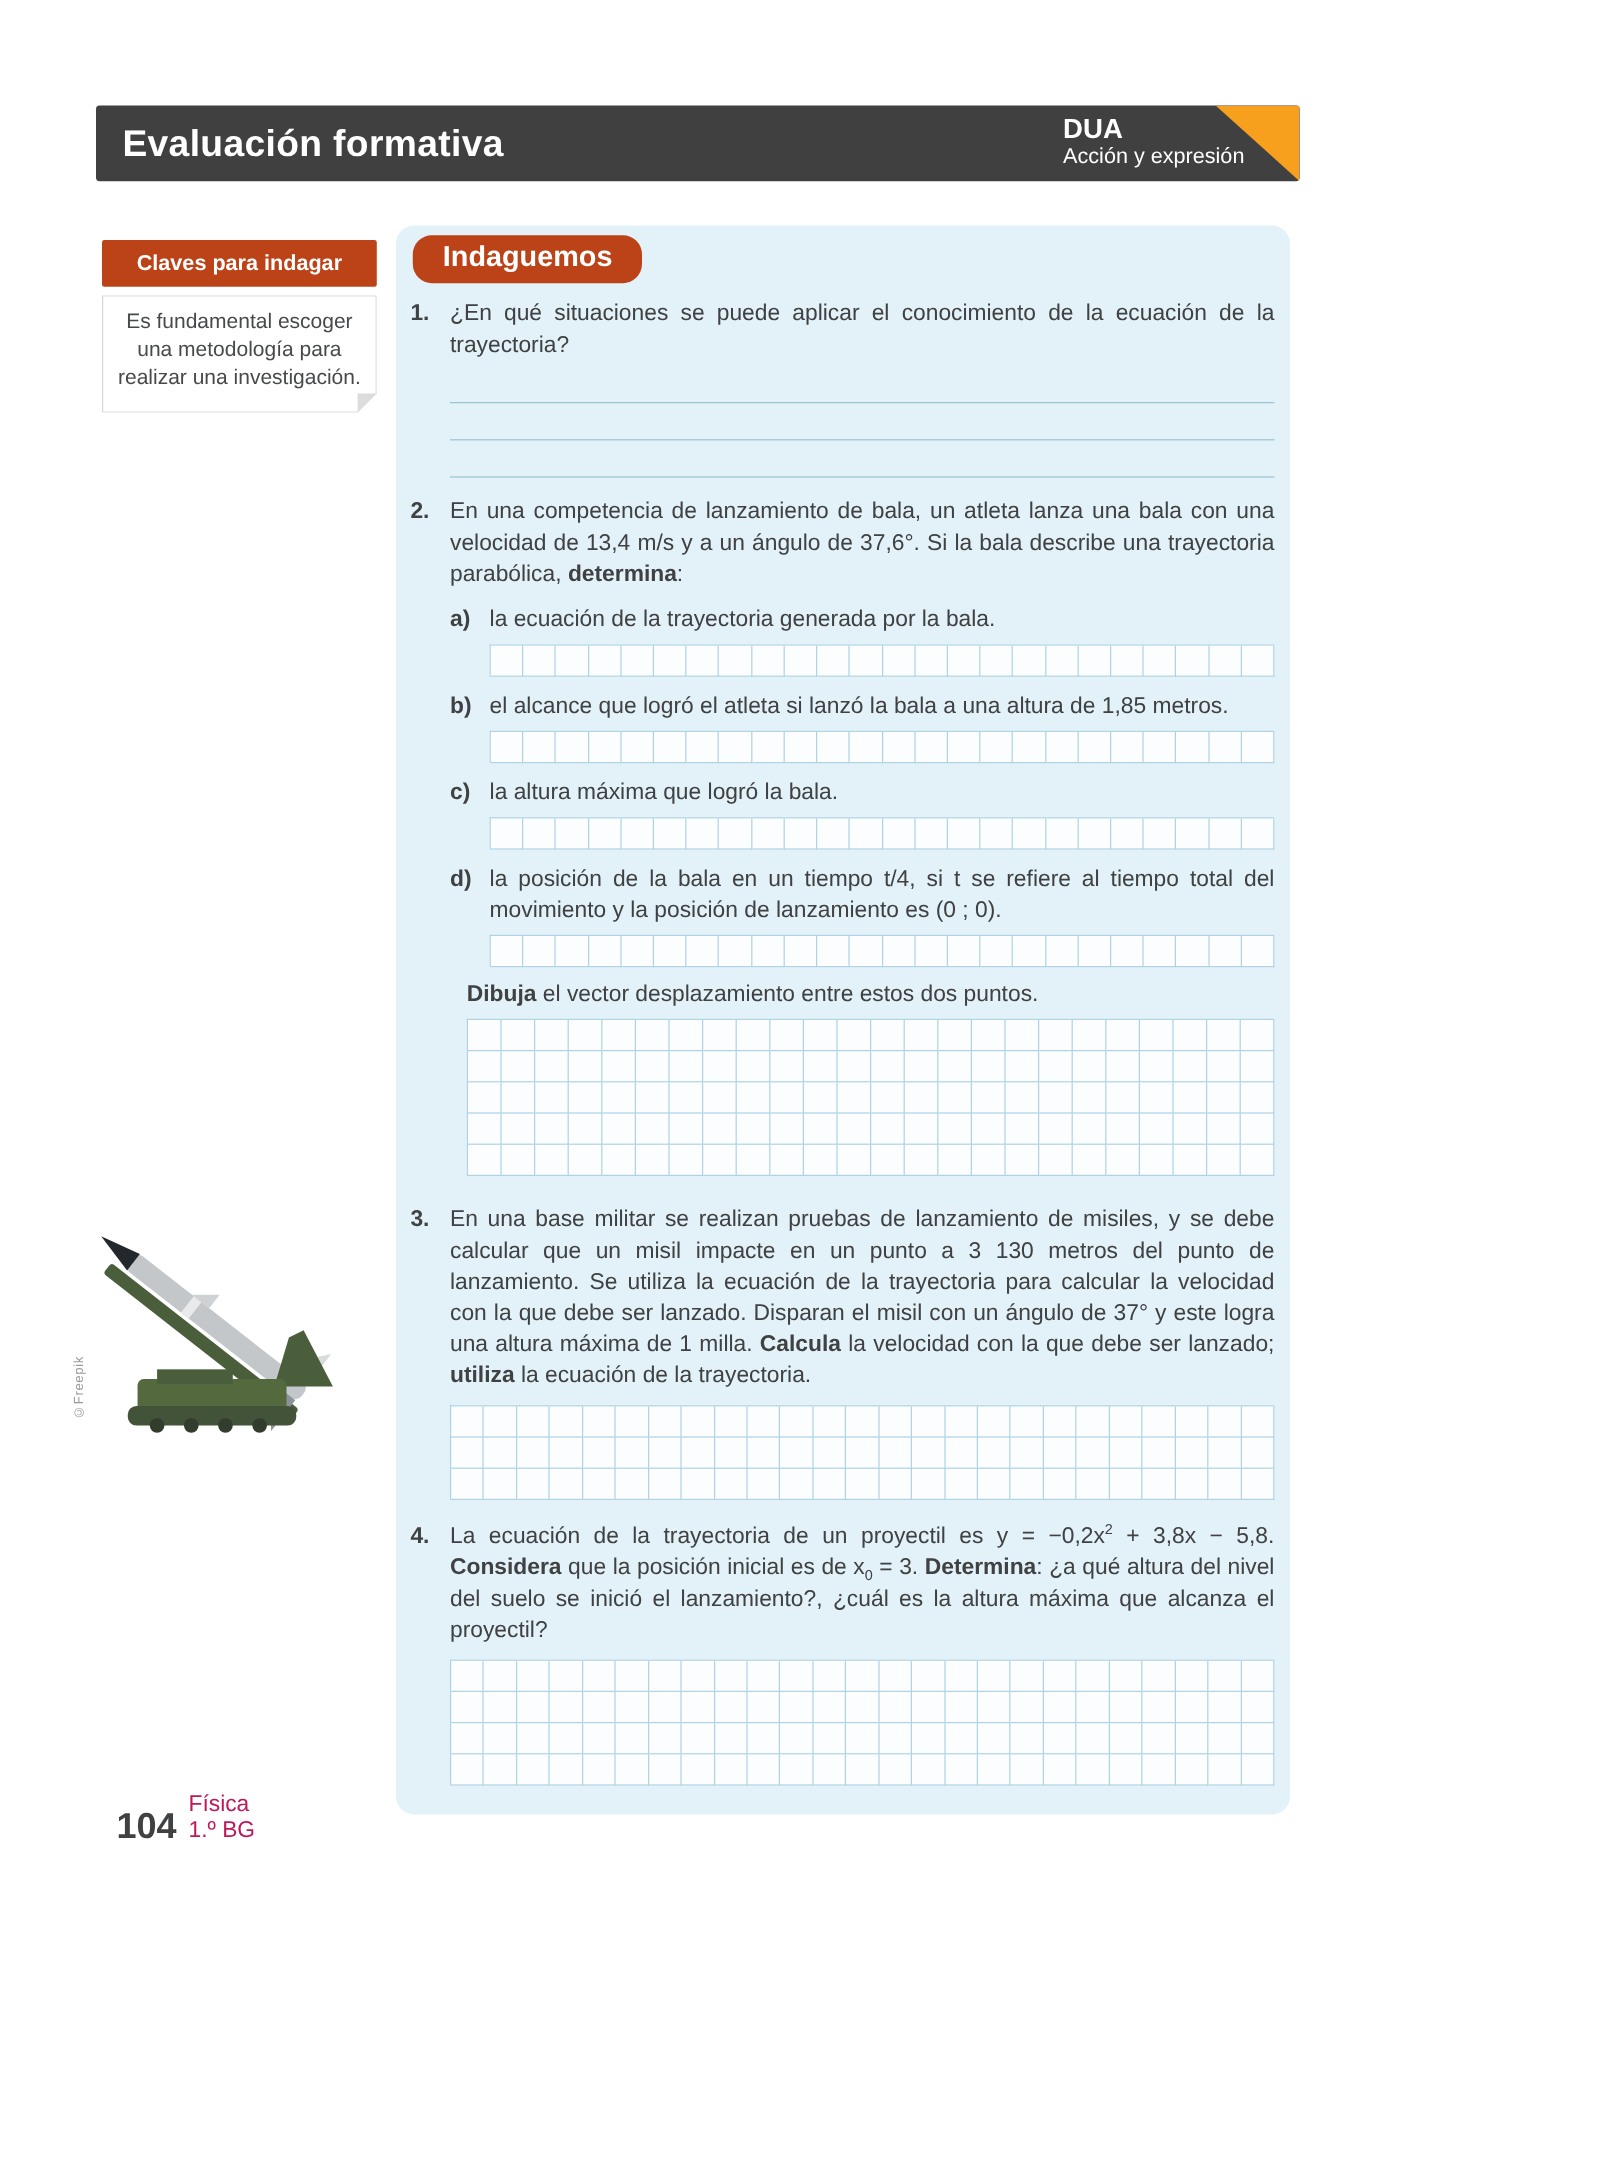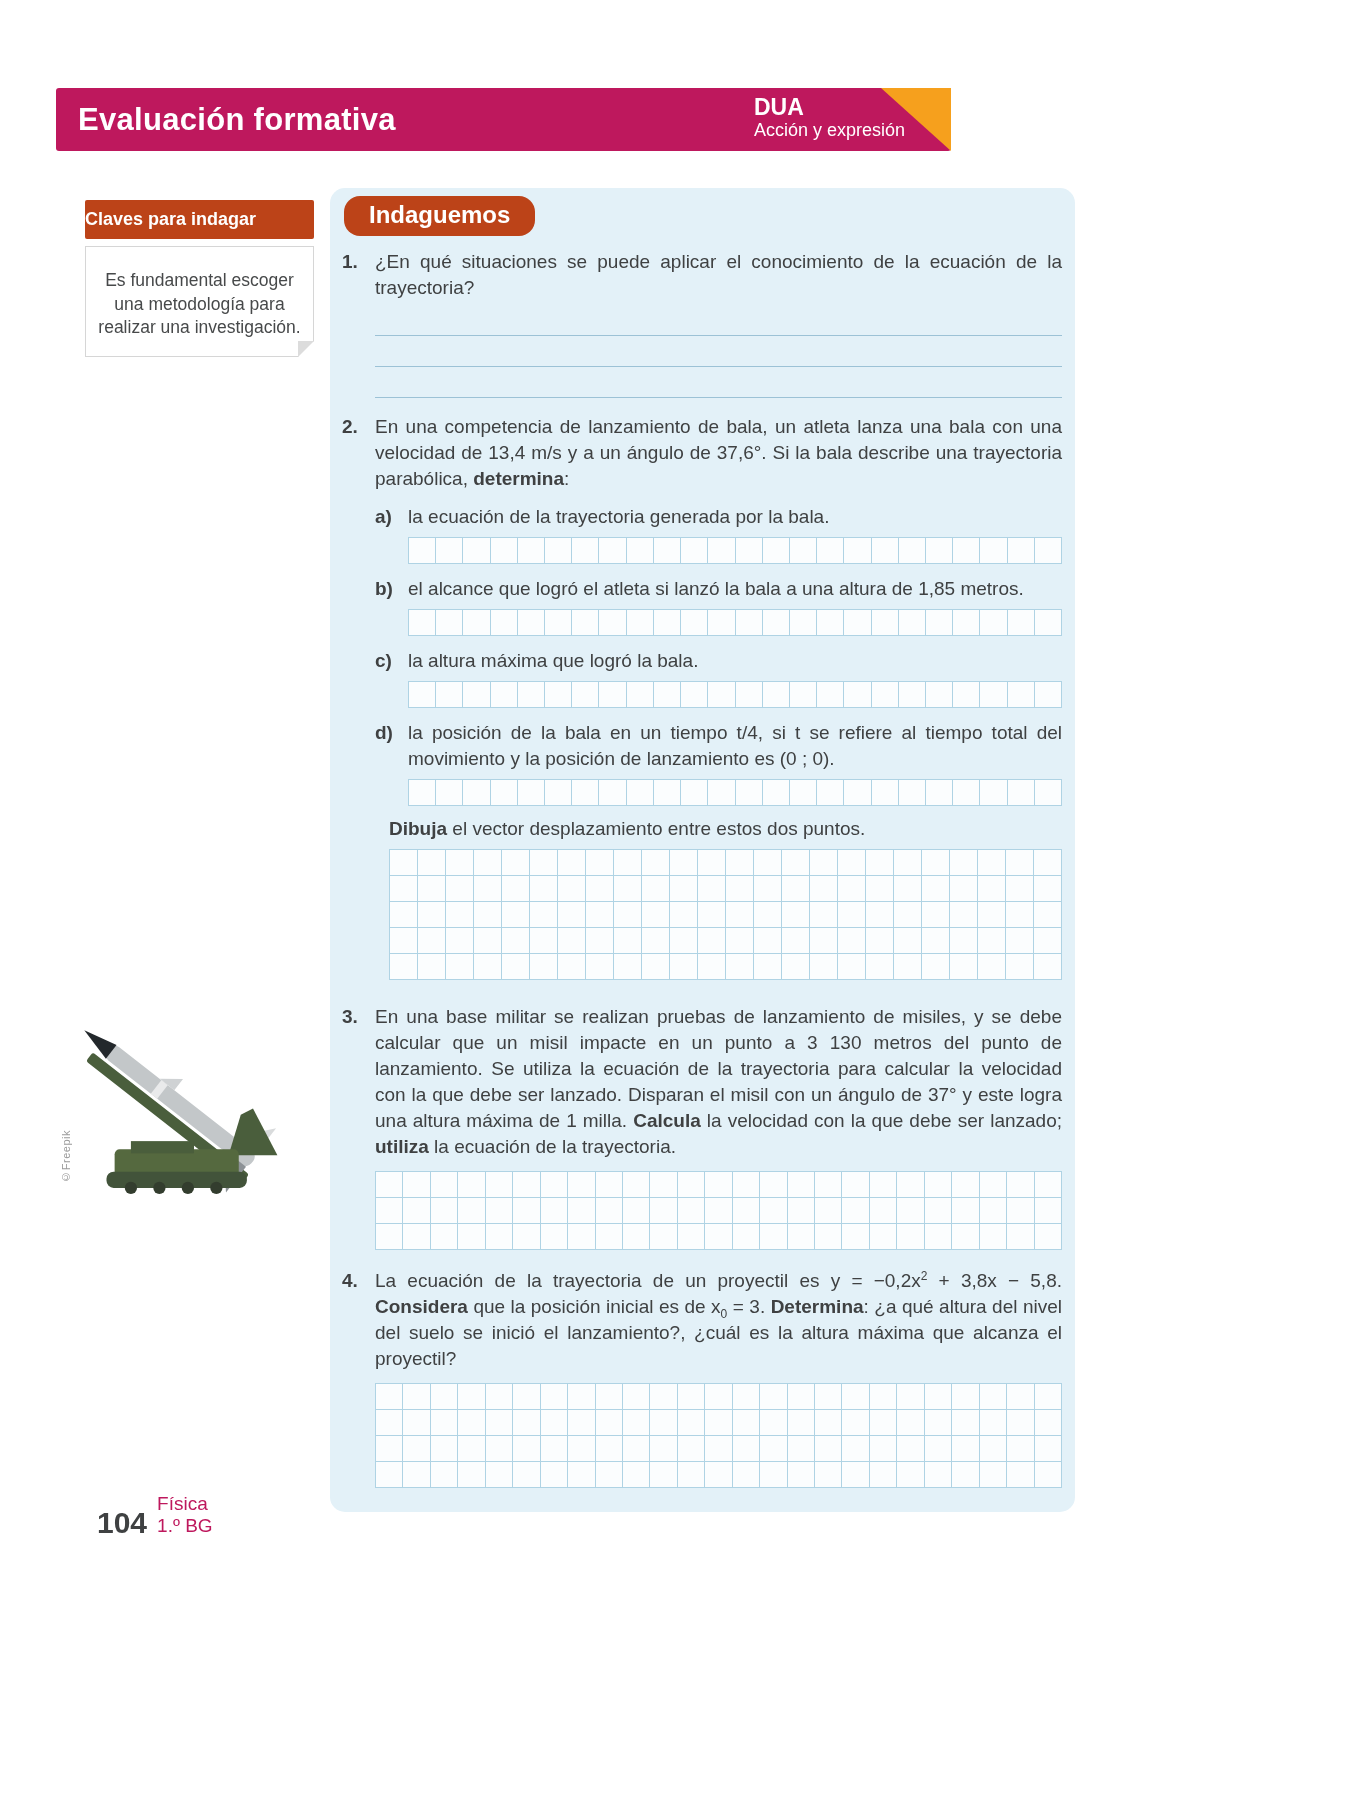--- a/index.html
+++ b/index.html
@@ -1,30 +1,30 @@
 <!DOCTYPE html>
 <html lang="es"><head>
 <meta charset="utf-8">
 <style>
   *{margin:0;padding:0;box-sizing:border-box}
   html,body{width:1350px;height:1800px}
   body{position:relative;background:#ffffff;font-family:"Liberation Sans","DejaVu Sans",sans-serif;color:#3f4142;overflow:hidden}
 
   
-  .header{position:absolute;left:56px;top:88px;width:895px;height:63px;background:#be185d;border-radius:3px}
+  .header{position:absolute;left:80px;top:88px;width:1003px;height:63px;background:#404040;border-radius:3px}
   .header-title{position:absolute;left:22px;top:0;line-height:63px;font-size:31px;font-weight:bold;color:#fff;letter-spacing:.3px}
   .header-right{position:absolute;right:46px;top:6px;text-align:left;color:#fff}
   .dua{font-size:23px;font-weight:bold;line-height:1.15}
   .dua-sub{font-size:18px;font-weight:normal;line-height:1.2}
   .header-corner{position:absolute;right:0;top:0;width:70px;height:63px;background:#F6A01D;clip-path:polygon(0 0,100% 0,100% 100%)}
 
   
   .claves{position:absolute;left:85px;top:200px;width:229px}
-  .claves-badge{position:relative;z-index:2;background:#BC4318;color:#fff;font-size:18px;font-weight:bold;height:39px;line-height:39px;border-radius:2px}
-  .claves-box{position:relative;margin-top:7px;padding:22px 10px 16px;border:1px solid #d6d6d6;background:#fff;font-size:17.5px;line-height:1.35;text-align:center;color:#47494a;
+  .claves-badge{position:relative;z-index:2;background:#BC4318;color:#fff;font-size:18px;font-weight:bold;text-align:center;height:39px;line-height:39px;border-radius:2px}
+  .claves-box{position:relative;margin-top:7px;padding:9px 10px 16px;border:1px solid #d6d6d6;background:#fff;font-size:17.5px;line-height:1.35;text-align:center;color:#47494a;
     clip-path:polygon(0 0,100% 0,100% calc(100% - 16px),calc(100% - 16px) 100%,0 100%)}
   .claves-fold{position:absolute;right:0;bottom:0;width:0;height:0;border-top:16px solid #dcdcdc;border-right:16px solid transparent;z-index:3}
 
   .figure{position:absolute;left:78px;top:1000px;width:234px;height:210px}
   .figure svg{overflow:visible}
   .credit{position:absolute;left:60px;top:1130px;writing-mode:vertical-rl;transform:rotate(180deg);font-size:11px;color:#9a9a9a;letter-spacing:.5px}
 
   
   .panel{position:absolute;left:330px;top:188px;width:745px;background:#E3F1F8;border-radius:15px;padding:8px 13px 24px 12px}
   .section-badge{display:inline-block;margin-left:2px;background:#BC4318;color:#fff;font-weight:bold;font-size:24px;padding:5px 25px 7px;border-radius:16px}

